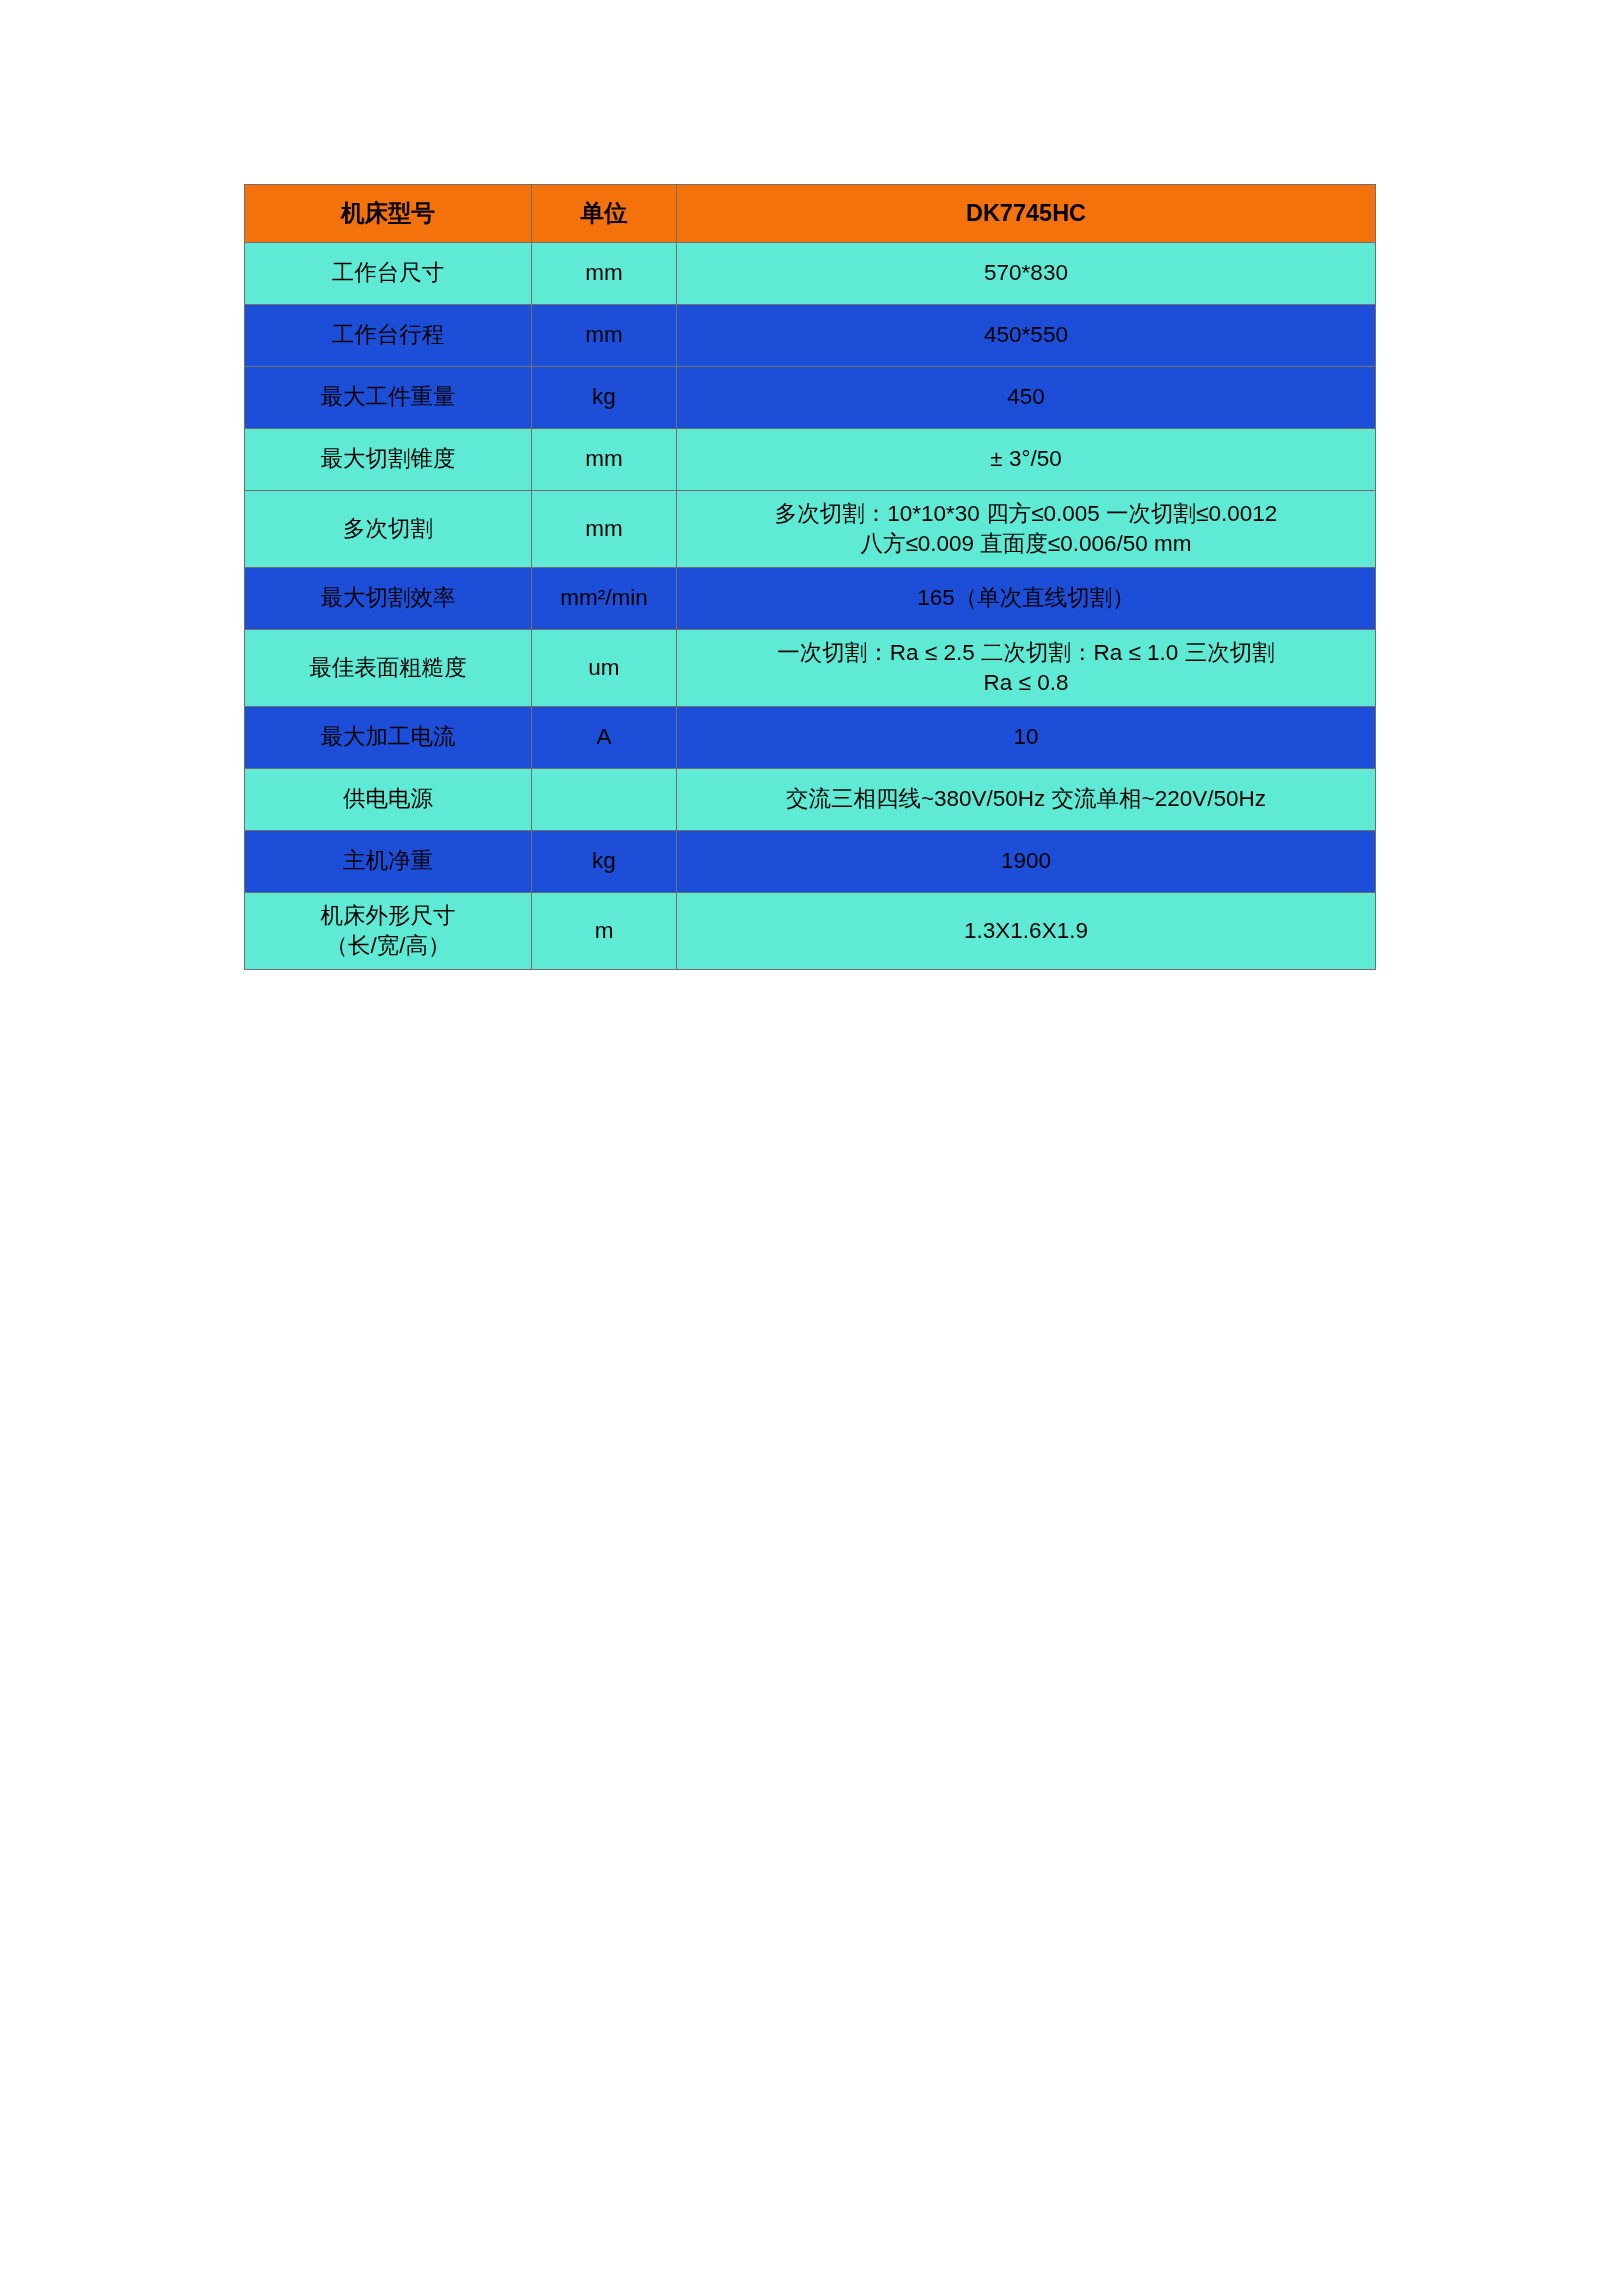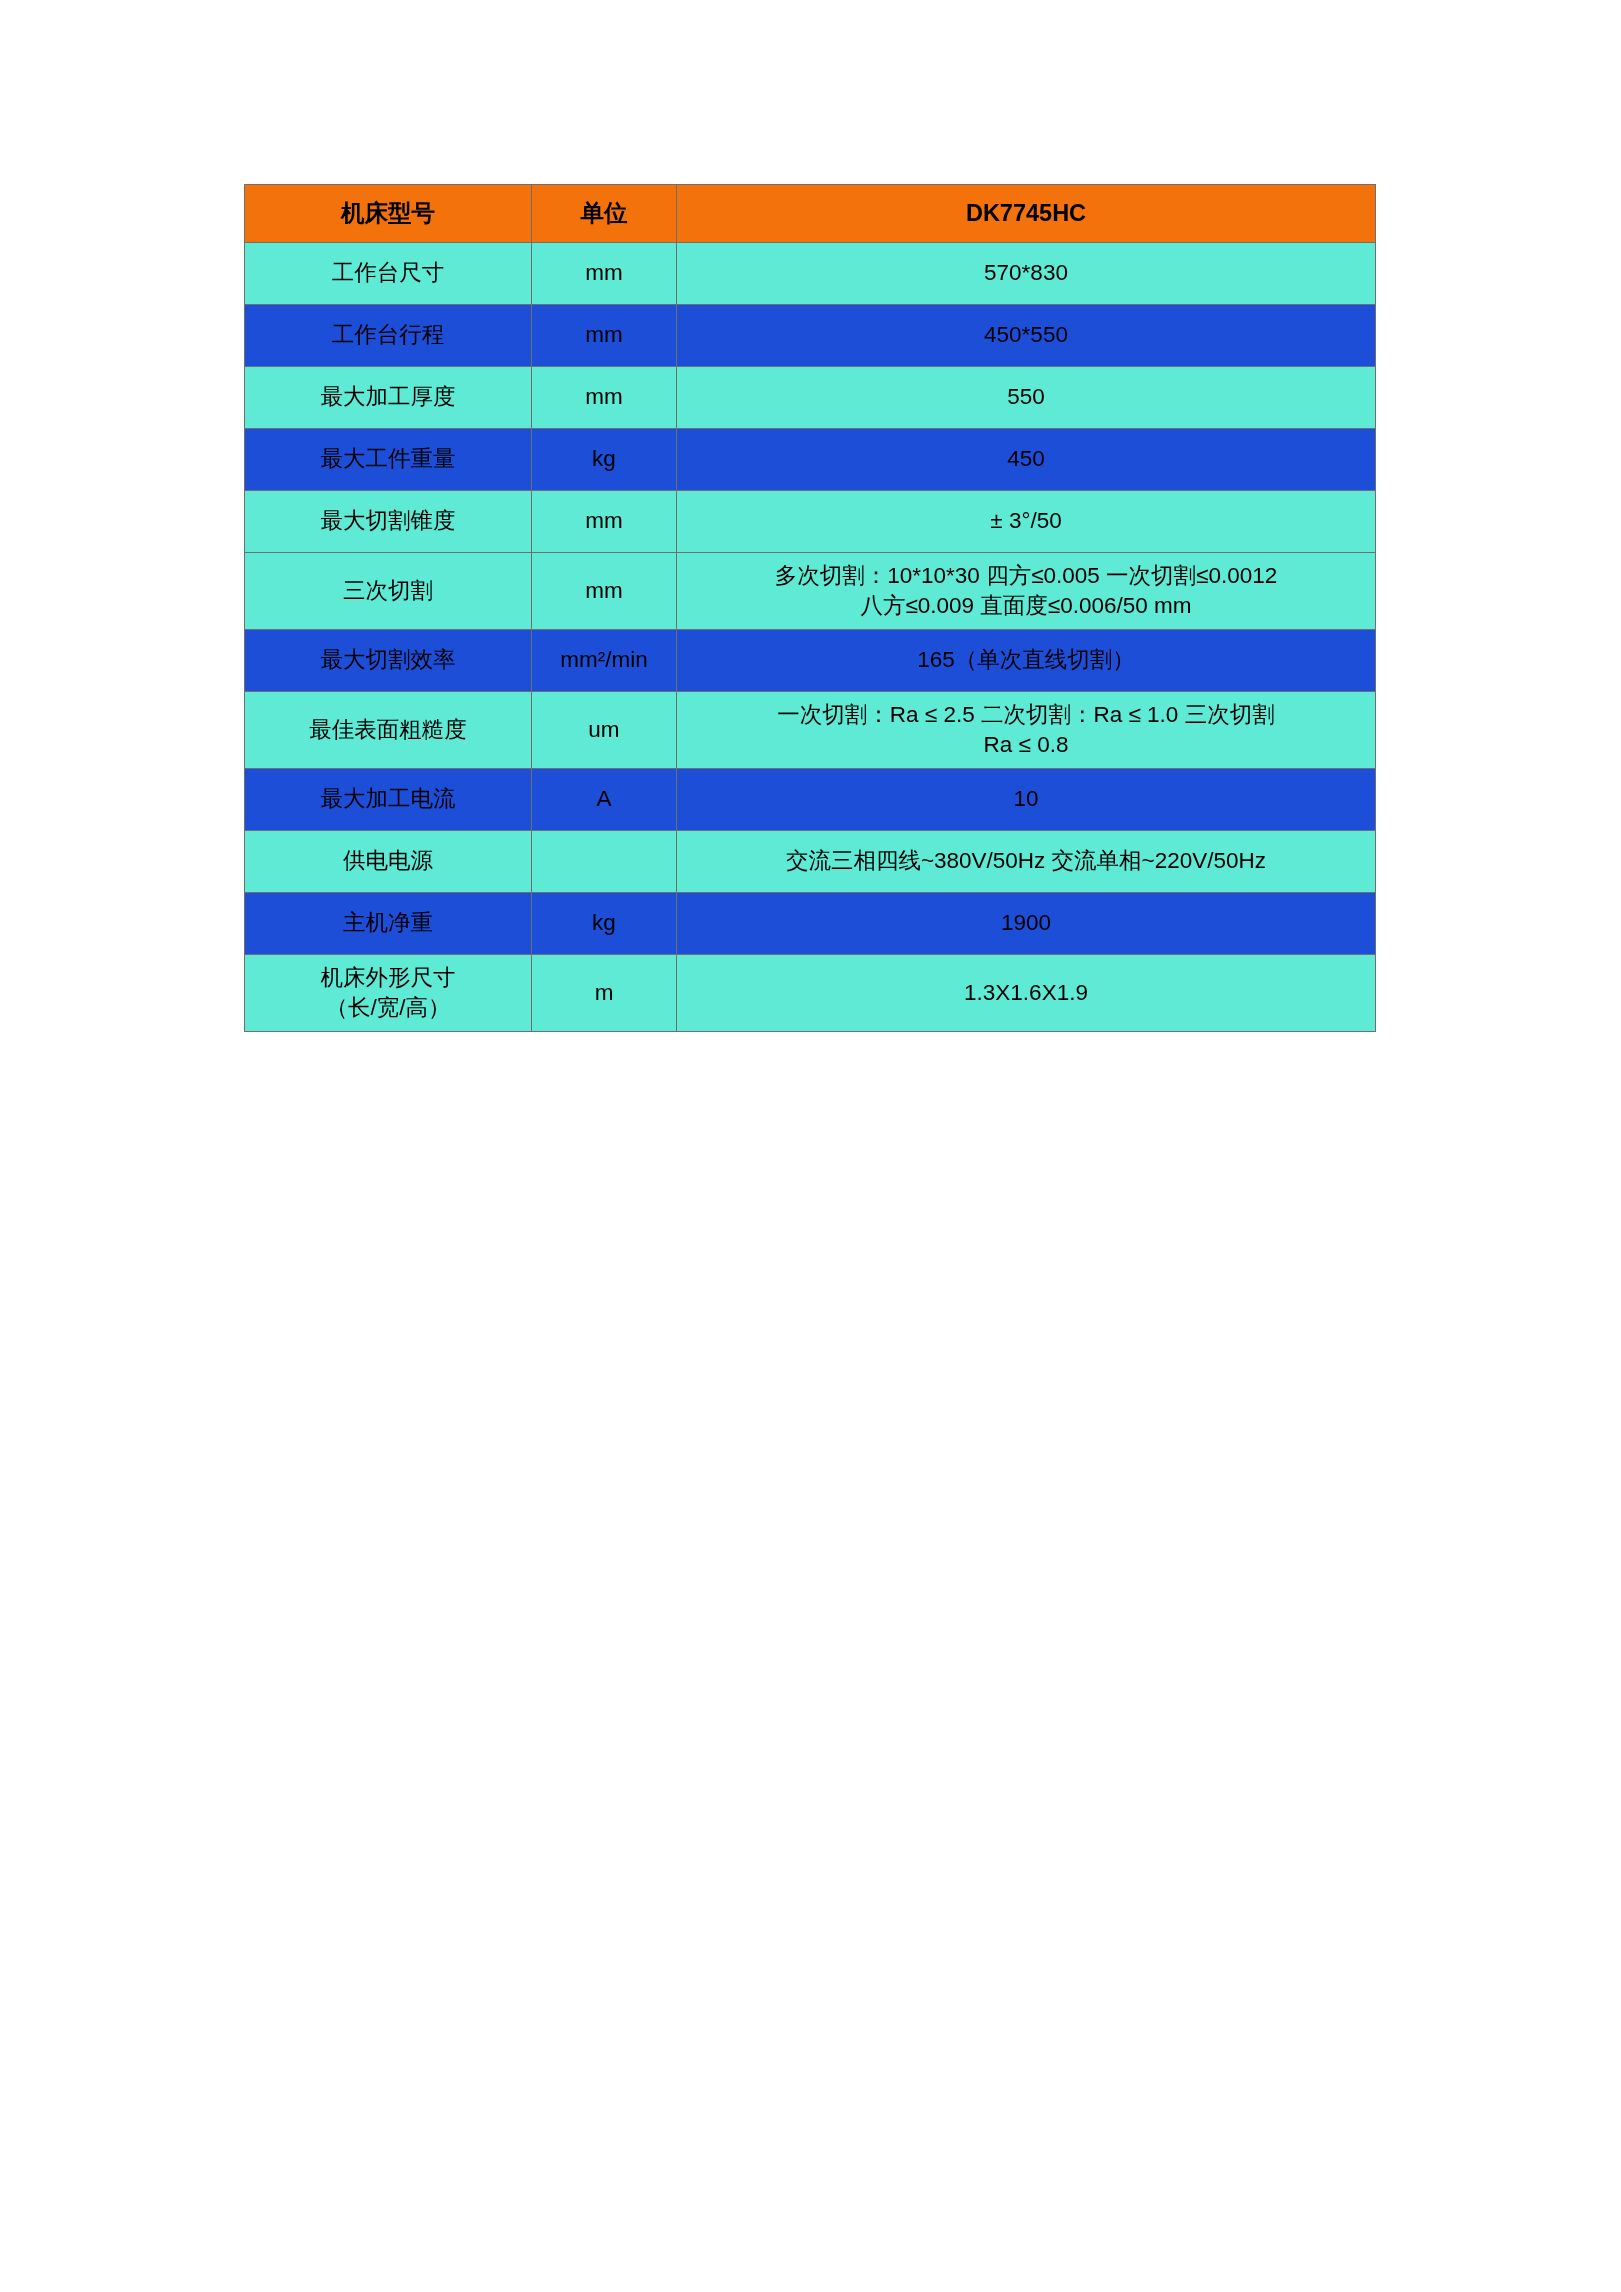--- a/index.html
+++ b/index.html
@@ -110,41 +110,36 @@
         <td>mm</td>
         <td>570*830</td>
       </tr>
 
       <tr class="row-blue">
         <td>工作台行程</td>
         <td>mm</td>
         <td>450*550</td>
       </tr>
 
-      <tr class="row-white">
-        <td>最大加工厚度</td>
-        <td>mm</td>
-        <td>550</td>
-      </tr>
 
       <tr class="row-blue">
         <td>最大工件重量</td>
         <td>kg</td>
         <td>450</td>
       </tr>
 
       <tr class="row-white">
         <td>最大切割锥度</td>
         <td>mm</td>
         <td>±  3°/50</td>
       </tr>
 
 
       <tr class="row-white row-tall">
-        <td>三次切割</td>
+        <td>多次切割</td>
         <td>mm</td>
         <td class="value-multiline">
           <div class="cell-two-line">多次切割：10*10*30 四方≤0.005 一次切割≤0.0012</div>
           <div class="cell-two-line">八方≤0.009 直面度≤0.006/50 mm</div>
         </td>
       </tr>
 
       <tr class="row-blue">
         <td>最大切割效率</td>
         <td>mm²/min</td>

